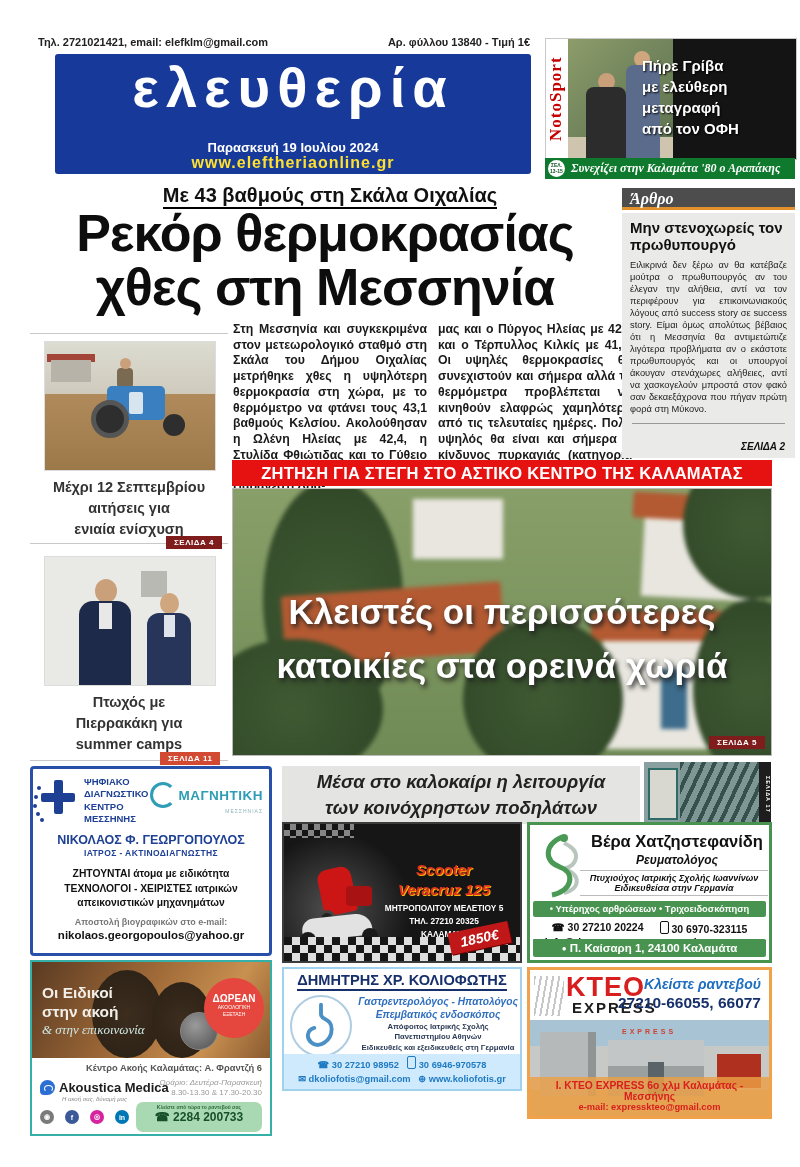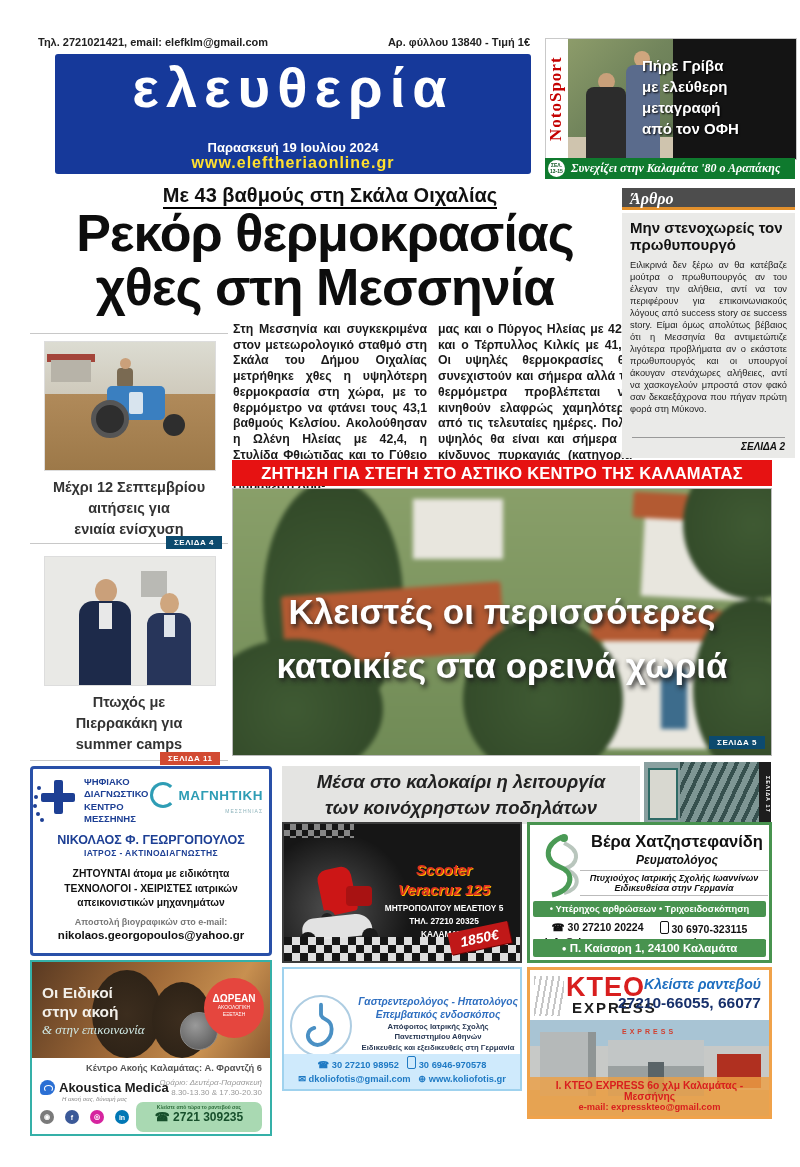--- a/index.html
+++ b/index.html
@@ -55,28 +55,28 @@
   .ref24{font-weight:800;}
 
   
   #arthro{left:622px;top:188px;width:173px;height:270px;}
   #arthro-head{left:0;top:0;width:100%;height:22px;background:#4d4d4d;border-bottom:3px solid #e2902c;
                color:#fff;font-family:"Liberation Serif",serif;font-style:italic;font-weight:bold;
                font-size:16px;line-height:22px;padding-left:8px;box-sizing:border-box;}
   #arthro-body{left:0;top:25px;width:100%;height:245px;background:#eaeae8;box-sizing:border-box;padding:6px 8px;}
   #arthro-title{font-size:15px;font-weight:800;line-height:1.15;margin-bottom:5px;}
   #arthro-text{font-size:9.3px;line-height:1.3;text-align:justify;font-weight:500;color:#222;}
-  #arthro-ref{position:absolute;left:10px;right:10px;bottom:6px;border-top:1px solid #999;padding-top:3px;
+  #arthro-ref{position:absolute;left:10px;right:10px;bottom:6px;border-top:1px solid #999;padding-top:17px;
               text-align:right;font-style:italic;font-weight:800;font-size:10px;}
 
   
   .hline{border-top:1px solid #c8c8c8;height:0;}
   .sb-photo{left:44px;width:172px;height:130px;border:1px solid #ddd;box-sizing:border-box;overflow:hidden;}
   .sb-cap{left:30px;width:198px;text-align:center;font-size:14.5px;font-weight:600;line-height:1.45;color:#333;}
-  .pbadge{background:#0c4a6e;color:#fff;font-size:8px;font-weight:bold;padding:2px 8px;letter-spacing:0.5px;}
+  .pbadge{background:#7f1d1d;color:#fff;font-size:8px;font-weight:bold;padding:2px 8px;letter-spacing:0.5px;}
   .pbadge.red{background:#d24a32;}
   
   .tr-sky{position:absolute;left:0;top:0;width:100%;height:52px;background:linear-gradient(#dcdcd2,#cfcabc);}
   .tr-shed{position:absolute;left:6px;top:18px;width:40px;height:22px;background:#b7b3a8;}
   .tr-roof{position:absolute;left:2px;top:12px;width:48px;height:8px;background:#a4453a;}
   .tr-field{position:absolute;left:0;top:52px;width:100%;height:78px;background:linear-gradient(#b08a5a,#9c7848);}
   .tr-body{position:absolute;left:62px;top:44px;width:58px;height:34px;background:#3a7fc0;border-radius:5px;}
   .tr-grill{position:absolute;left:84px;top:50px;width:14px;height:22px;background:#d8e4ee;border-radius:2px;}
   .tr-wheel-b{position:absolute;left:46px;top:58px;width:38px;height:38px;background:#2e2e2e;border-radius:50%;border:5px solid #555;box-sizing:border-box;}
   .tr-wheel-f{position:absolute;left:118px;top:72px;width:22px;height:22px;background:#2e2e2e;border-radius:50%;}
@@ -443,25 +443,26 @@
     <div class="abs" id="ak-tag">Η ακοή σας, δύναμή μας</div>
     <div class="abs" id="ak-social">
       <div class="soc s0">◉</div>
       <div class="soc s1">f</div>
       <div class="soc s2">◎</div>
       <div class="soc s3">in</div>
       <div class="soc s4">▶</div>
     </div>
     <div class="abs" id="ak-pill">
       <div class="p1">Κλείστε από τώρα το ραντεβού σας</div>
-      <div class="p2"><span>☎</span> <span>2721 309235</span></div>
+      <div class="p2"><span>☎</span> <span>2284 200733</span></div>
     </div>
   </div>
 
   <div class="abs" id="ad-gastro">
+    <div class="abs" id="ga-name"><span>ΔΗΜΗΤΡΗΣ ΧΡ. ΚΟΛΙΟΦΩΤΗΣ</span></div>
     <div class="abs" id="ga-logo">
       <svg width="58" height="58" viewBox="0 0 60 60">
         <path d="M30 8 v10 c0 6 11 4 11 15 c0 12 -13 21 -21 14 c-6 -5 -4 -13 3 -15" stroke="#4a90c4" stroke-width="4" fill="none" stroke-linecap="round"></path>
       </svg>
     </div>
     <div class="abs" id="ga-right">
       <div class="ga-spec">Γαστρεντερολόγος - Ηπατολόγος</div>
       <div class="ga-spec">Επεμβατικός ενδοσκόπος</div>
       <div class="ga-cred">Απόφοιτος Ιατρικής Σχολής</div>
       <div class="ga-cred">Πανεπιστημίου Αθηνών</div>

